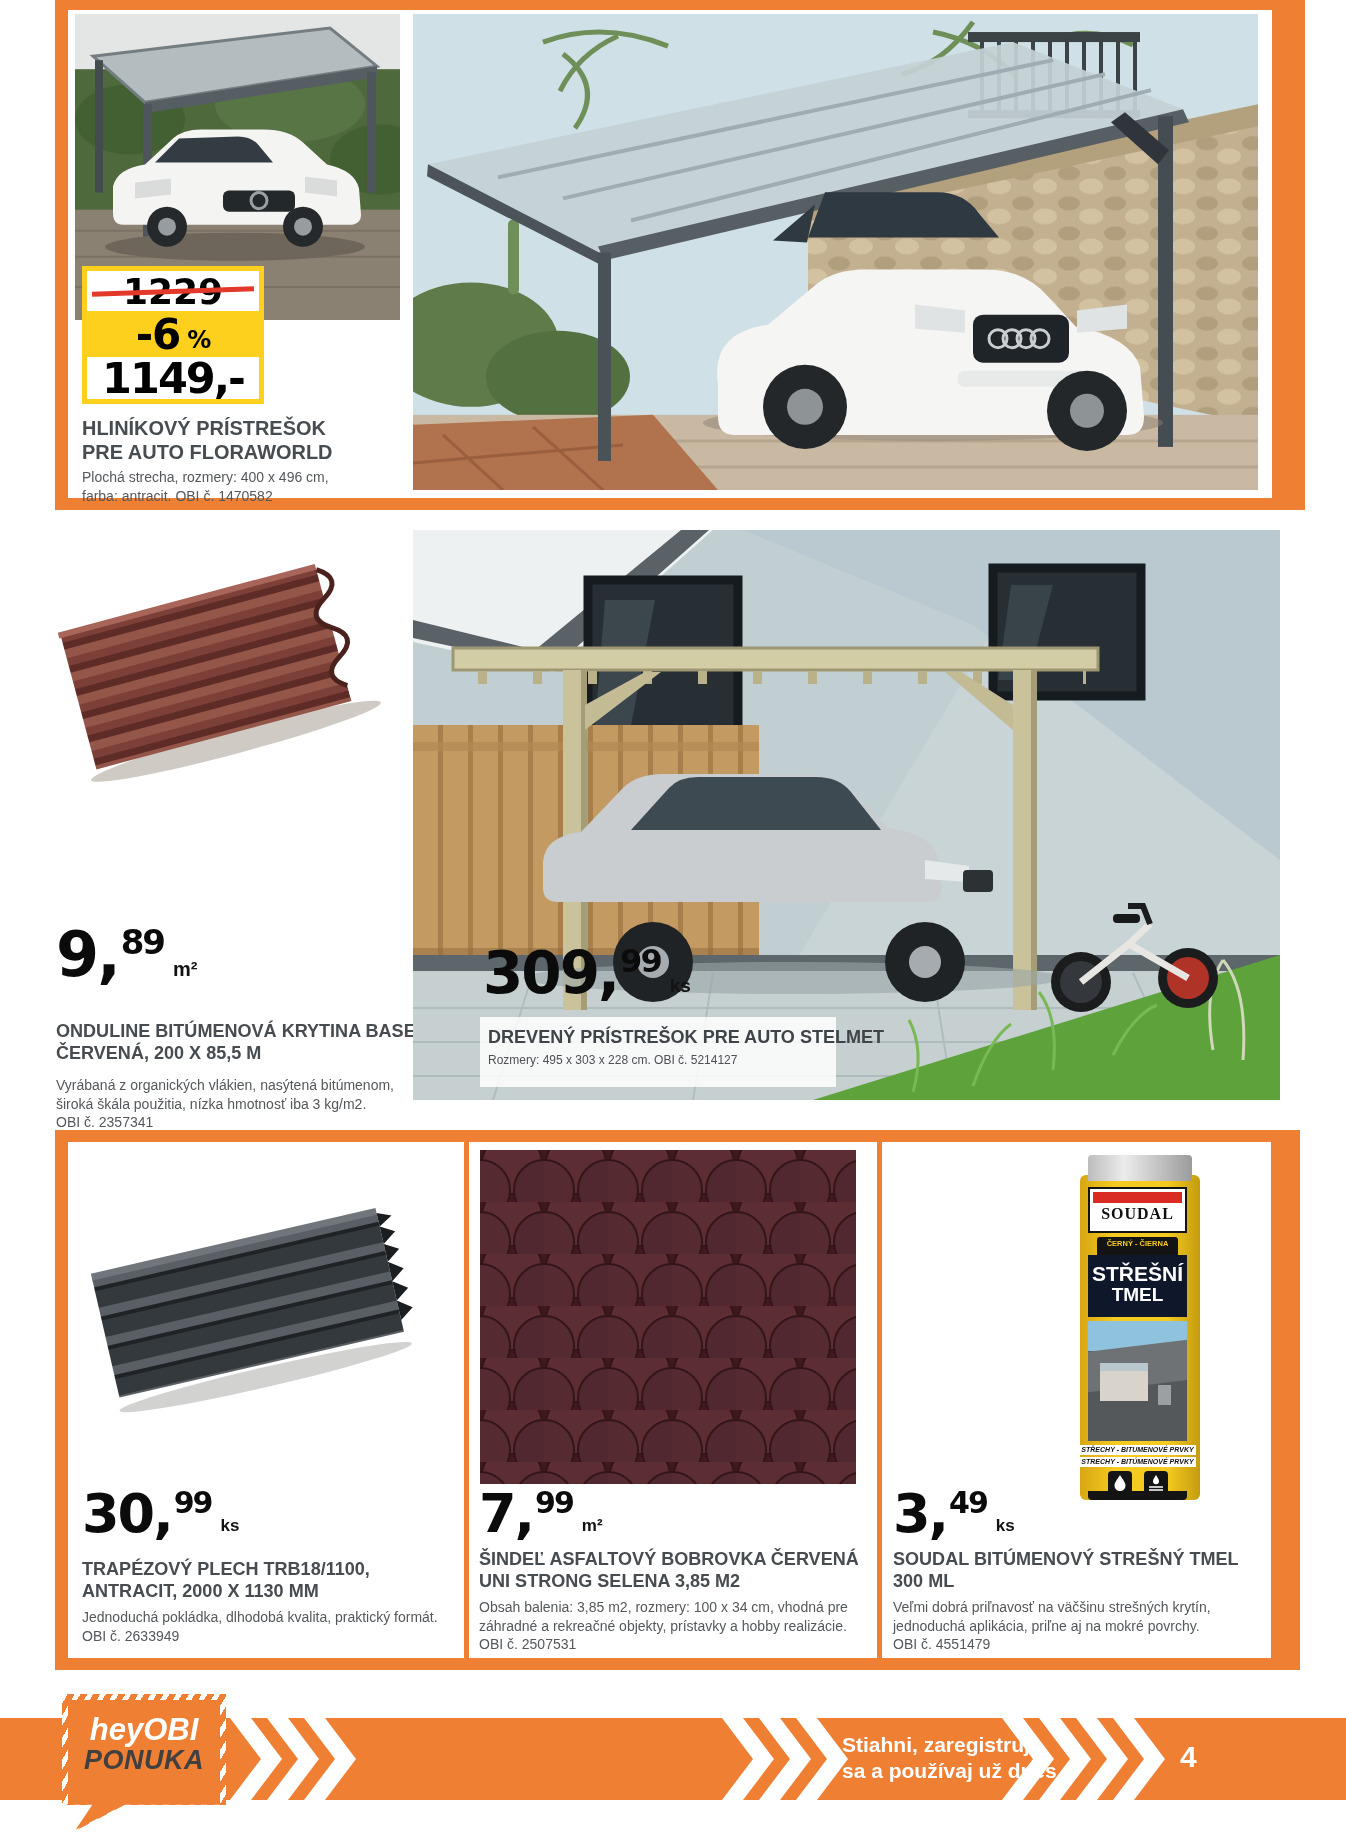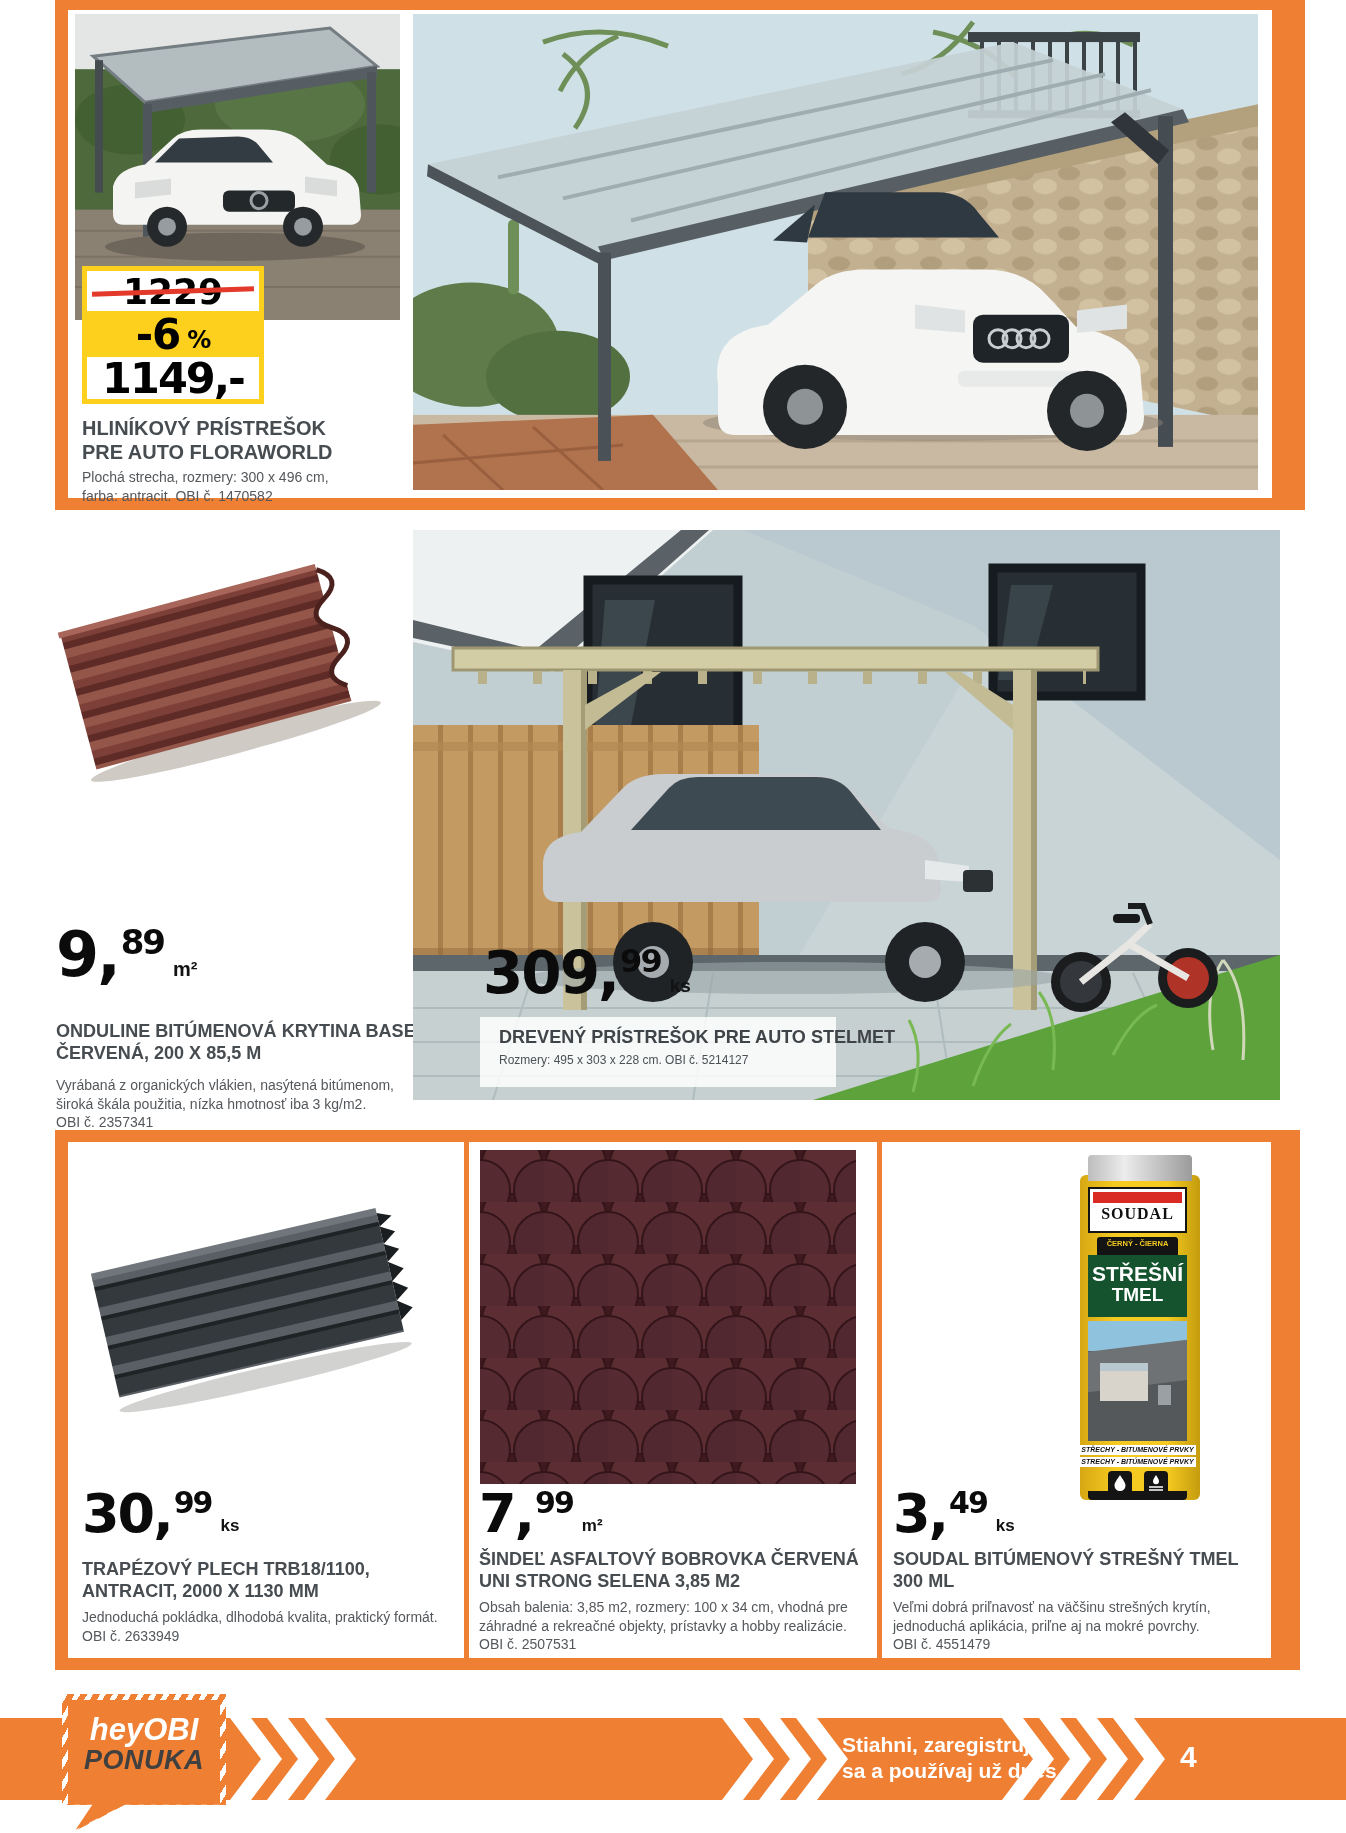--- a/index.html
+++ b/index.html
@@ -37,39 +37,39 @@
   .b-row{display:flex;align-items:center;justify-content:center;}
   .b-old{height:40px;font-size:36px;position:relative;letter-spacing:0;}
   .b-old .strike{position:absolute;left:5px;right:5px;top:18px;height:5px;background:var(--red);
                  transform:rotate(-2deg);}
   .b-disc{height:46px;background:var(--yellow);font-size:42px;letter-spacing:-1px;}
   .b-disc .pct{font-size:24px;margin-left:7px;margin-top:12px;}
   .b-new{height:42px;font-size:43px;letter-spacing:-2px;}
 
   
   .info-box{position:absolute;left:480px;top:1017px;width:356px;height:70px;
-            background:rgba(255,255,255,.85);padding:9px 19px;box-sizing:border-box;z-index:4;}
+            background:rgba(255,255,255,.85);padding:9px 8px;box-sizing:border-box;z-index:4;}
   .info-box .ib-title{font-weight:bold;color:#3f4449;font-size:19px;white-space:nowrap;
                       transform:scaleX(.95);transform-origin:0 0;}
   .info-box .ib-sub{color:#4c5156;font-size:12px;margin-top:5px;white-space:nowrap;}
 
   
   .tube{position:absolute;left:1080px;top:1155px;width:120px;height:345px;z-index:3;}
   .tube>div{position:absolute;}
   .s-cap{left:8px;right:8px;top:0;height:26px;border-radius:4px 4px 0 0;
          background:linear-gradient(90deg,#bdbdbd,#ececec 35%,#9b9b9b);}
   .s-body{left:0;right:0;top:20px;bottom:0;border-radius:6px;
           background:linear-gradient(90deg,#d7a713,#f6cb21 30%,#f6cb21 72%,#c49c0e);}
   .s-logo{left:8px;right:13px;top:32px;height:42px;background:#fff;border:2px solid #141414;}
   .s-logo .red{height:11px;background:#d92b23;margin:3px 3px 2px 3px;}
   .s-logo .txt{text-align:center;font-family:"Liberation Serif",serif;font-weight:bold;
                font-size:16px;letter-spacing:1px;color:#101010;line-height:1.1;}
   .s-variant{left:17px;right:22px;top:82px;height:22px;background:#141414;border-radius:3px;
              color:#f6cb21;font-size:7.5px;font-weight:bold;text-align:center;line-height:14px;}
-  .s-name{left:8px;right:13px;top:100px;height:62px;background:#14532d;color:#fff;
+  .s-name{left:8px;right:13px;top:100px;height:62px;background:#0f172a;color:#fff;
           text-align:center;font-weight:bold;}
   .s-name .n1{font-size:21px;margin-top:8px;line-height:1;}
   .s-name .n2{font-size:19px;line-height:1.15;}
   .s-photo{left:8px;right:13px;top:166px;height:120px;overflow:hidden;
            background:linear-gradient(#8fc3dd 0 30px,#54585b 30px);}
   .s-photo .sky-roof{position:absolute;left:-8px;top:24px;width:130px;height:40px;
                      background:#6e7275;transform:rotate(-7deg);}
   .s-photo .skylight{position:absolute;left:12px;top:42px;width:48px;height:30px;
                      background:#d8d4cb;border-top:8px solid #b9c8cf;}
   .s-photo .vent{position:absolute;left:70px;top:64px;width:13px;height:20px;background:#9aa0a3;}
@@ -150,21 +150,21 @@
     <div class="b-row b-new">
       <span>1149,-</span>
     </div>
   </div>
 
   <div class="t-title" style="left:82px;top:416px;font-size:21px;">
     <div>HLINÍKOVÝ PRÍSTREŠOK</div>
     <div>PRE AUTO FLORAWORLD</div>
   </div>
   <div class="t-desc" style="left:82px;top:468px;font-size:14px;">
-    <div>Plochá strecha, rozmery: 300 x 496 cm,</div>
+    <div>Plochá strecha, rozmery: 400 x 496 cm,</div>
     <div>farba: antracit. OBI č. 1470582</div>
   </div>
 
   <div class="ph" style="left:413px;top:14px;width:845px;height:476px">
     <svg viewBox="0 0 845 475" preserveAspectRatio="none" aria-hidden="true">
       <defs>
         <pattern id="st" width="46" height="30" patternUnits="userSpaceOnUse">
           <rect width="46" height="30" fill="#c3b091"></rect>
           <ellipse cx="12" cy="9" rx="11" ry="7" fill="#b19e7c"></ellipse>
           <ellipse cx="34" cy="22" rx="12" ry="8" fill="#d2c2a2"></ellipse>

